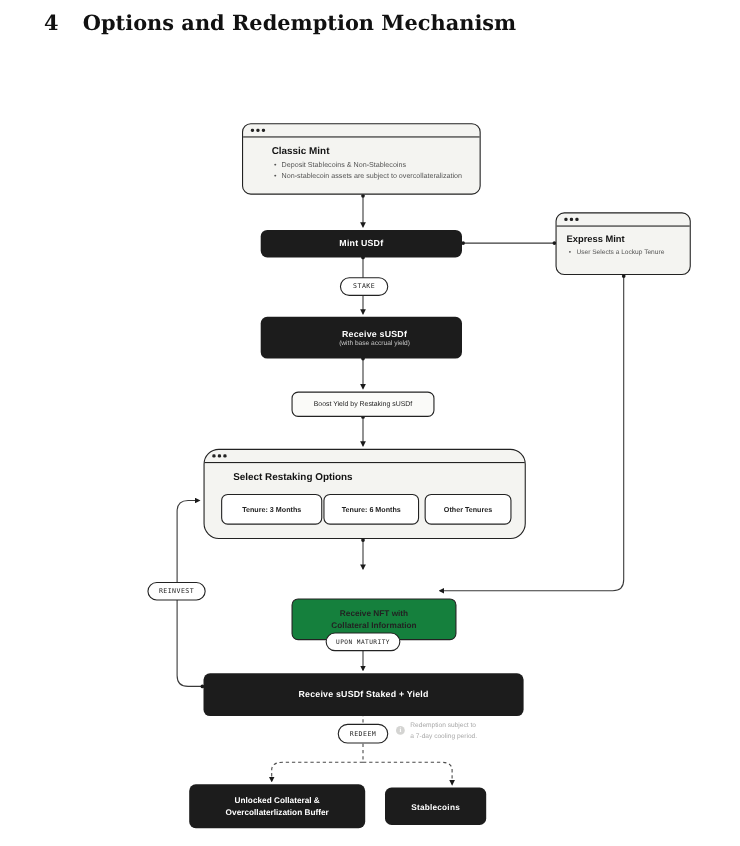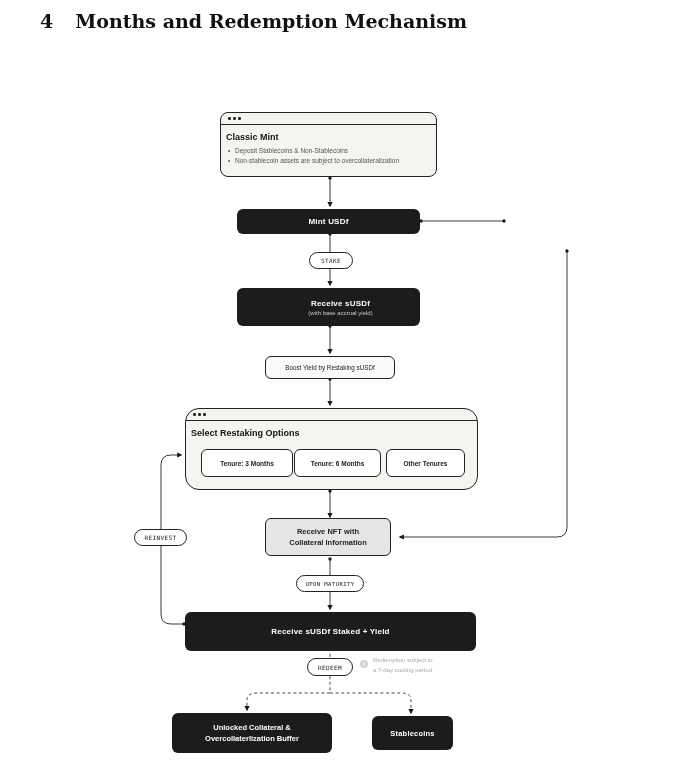--- a/index.html
+++ b/index.html
@@ -8,21 +8,21 @@
   .heading{position:absolute;left:40px;top:10px;display:flex;gap:22px;align-items:baseline;
            font-family:"DejaVu Serif","Liberation Serif",serif;font-weight:bold;
            font-size:19px;color:#111;}
   svg.wires{position:absolute;left:0;top:0;z-index:1;pointer-events:none;}
   .node{position:absolute;z-index:2;box-sizing:border-box;}
   
   .panel{background:#f4f4f1;border:1.2px solid #222;border-radius:8px;}
   .panel .bar{height:11px;border-bottom:1px solid #222;display:flex;align-items:center;
               padding-left:7px;gap:2.5px;}
   .panel .bar i{width:2.6px;height:2.6px;border-radius:50%;background:#222;display:block;}
-  .panel .body{padding:7px 11px 6px 5px;}
+  .panel .body{padding:7px 11px 6px 26px;}
   .panel .title{font-weight:bold;color:#141414;}
   .bullet{color:#555;position:relative;padding-left:9px;line-height:1.55;}
   .bullet::before{content:"•";position:absolute;left:2px;}
   
   .black{background:#1c1c1c;color:#fff;border-radius:6px;display:flex;flex-direction:column;
          align-items:center;justify-content:center;text-align:center;}
   .black .main{font-weight:bold;font-size:8px;letter-spacing:.2px;}
   .black .sub{font-size:6px;color:#c9c9c9;margin-top:2px;}
   
   .lite{background:#fafaf8;border:1.1px solid #222;border-radius:6px;display:flex;
@@ -40,21 +40,21 @@
         display:flex;align-items:center;justify-content:center;color:#fff;font-size:6px;
         font-weight:bold;font-family:"Liberation Serif",serif;}
 </style>
 </head>
 <body>
 
 <div class="page">
 
   <div class="heading">
     <span>4</span>
-    <span>Months and Redemption Mechanism</span>
+    <span>Options and Redemption Mechanism</span>
   </div>
 
   <svg class="wires" width="673" height="769" viewBox="0 0 673 769">
     <defs>
       <marker id="arr" viewBox="0 0 10 10" refX="7.5" refY="5" markerWidth="5.2" markerHeight="5.2" orient="auto-start-reverse">
         <path d="M0,0 L10,5 L0,10 z" fill="#1a1a1a"></path>
       </marker>
       <marker id="dot" viewBox="0 0 10 10" refX="5" refY="5" markerWidth="4.2" markerHeight="4.2">
         <circle cx="5" cy="5" r="4" fill="#1a1a1a"></circle>
       </marker>
@@ -87,20 +87,31 @@
       <div class="title" style="font-size:9px;margin-bottom:4px;">Classic Mint</div>
       <div class="bullet" style="font-size:6.5px;">Deposit Stablecoins &amp; Non-Stablecoins</div>
       <div class="bullet" style="font-size:6.5px;">Non-stablecoin assets are subject to overcollateralization</div>
     </div>
   </div>
 
   <div class="node black" style="left:237px;top:209px;width:183px;height:25px;">
     <div class="main">Mint USDf</div>
   </div>
 
+  <div class="node panel" style="left:505px;top:193px;width:123px;height:57px;">
+    <div class="bar">
+        <i></i>
+        <i></i>
+        <i></i>
+      </div>
+    <div class="body" style="padding:6px 9px;">
+      <div class="title" style="font-size:8.5px;margin-bottom:4px;">Express Mint</div>
+      <div class="bullet" style="font-size:6px;">User Selects a Lockup Tenure</div>
+    </div>
+  </div>
 
   <div class="node pill" style="left:309px;top:252px;width:44px;height:17px;">STAKE</div>
 
   <div class="node black" style="left:237px;top:288px;width:183px;height:38px;padding-left:24px;">
     <div class="main">Receive sUSDf</div>
     <div class="sub">(with base accrual yield)</div>
   </div>
 
   <div class="node lite" style="left:265px;top:356px;width:130px;height:23px;font-size:6.3px;">Boost Yield by Restaking sUSDf</div>
 
@@ -113,21 +124,21 @@
     <div class="body">
       <div class="title" style="font-size:9px;">Select Restaking Options</div>
     </div>
     <div class="opt" style="left:15px;top:40px;width:90px;height:26px;">Tenure: 3 Months</div>
     <div class="opt" style="left:108px;top:40px;width:85px;height:26px;">Tenure: 6 Months</div>
     <div class="opt" style="left:200px;top:40px;width:77px;height:26px;">Other Tenures</div>
   </div>
 
   <div class="node pill" style="left:134px;top:529px;width:53px;height:17px;">REINVEST</div>
 
-  <div class="node lite" style="left:265px;top:518px;width:126px;height:38px;background:#e5e5e5;">
+  <div class="node lite" style="left:265px;top:544px;width:150px;height:38px;background:#15803d;">
     <div style="font-size:7.5px;font-weight:bold;line-height:1.5;">
       <div>Receive NFT with</div>
       <div>Collateral Information</div>
     </div>
   </div>
 
   <div class="node pill" style="left:296px;top:575px;width:68px;height:17px;font-size:5.6px;">UPON MATURITY</div>
 
   <div class="node black" style="left:185px;top:612px;width:291px;height:39px;">
     <div class="main">Receive sUSDf Staked + Yield</div>
@@ -139,17 +150,17 @@
     <div>Redemption subject to</div>
     <div>a 7-day cooling period.</div>
   </div>
 
   <div class="node black" style="left:172px;top:713px;width:160px;height:40px;">
     <div style="font-size:7.5px;font-weight:bold;line-height:1.5;">
       <div>Unlocked Collateral &amp;</div>
       <div>Overcollaterlization Buffer</div>
     </div>
   </div>
-  <div class="node black" style="left:372px;top:716px;width:81px;height:34px;">
+  <div class="node black" style="left:350px;top:716px;width:92px;height:34px;">
     <div class="main" style="font-size:7.5px;">Stablecoins</div>
   </div>
 
 </div>
 
 </body></html>

